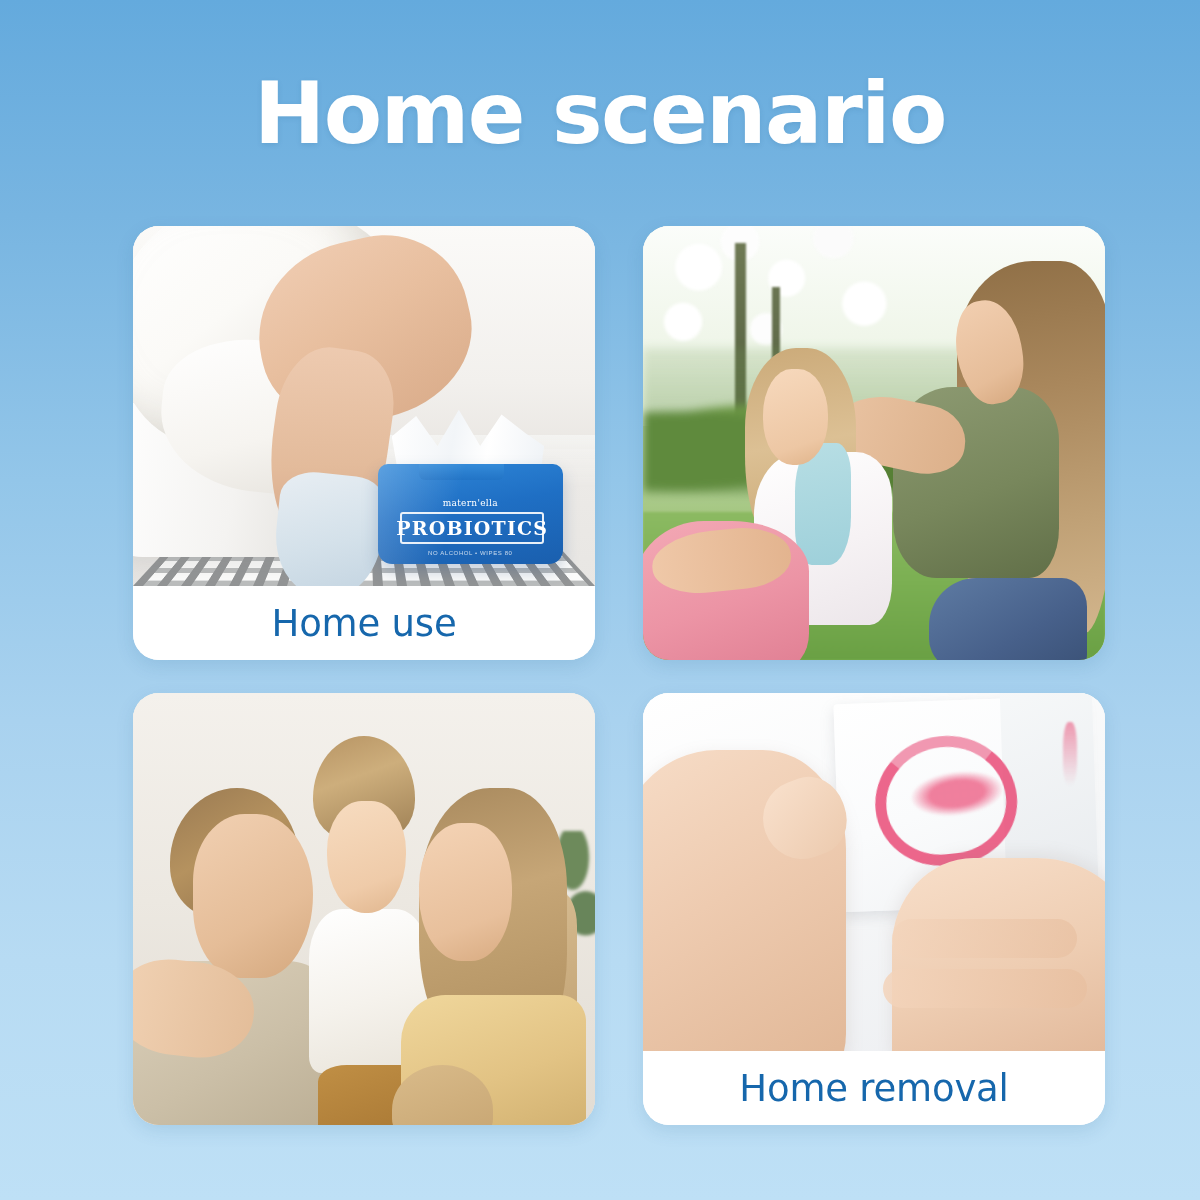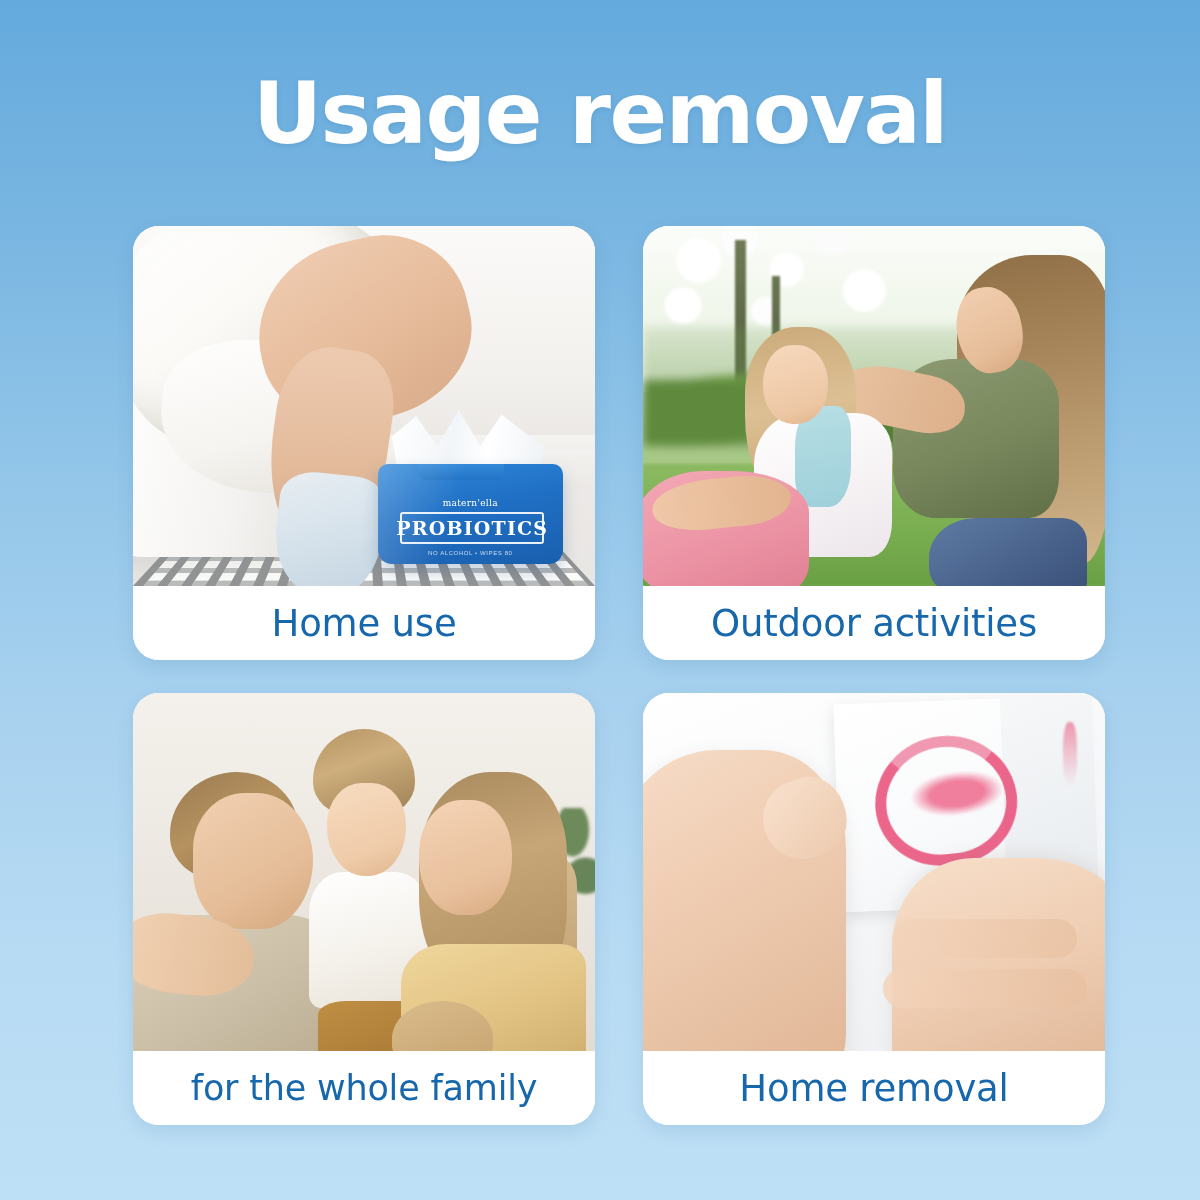--- a/index.html
+++ b/index.html
@@ -439,21 +439,21 @@
     background: linear-gradient(180deg, rgba(233,90,128,.6), rgba(233,90,128,0));
     filter: blur(1.2px);
     border-radius: 40%;
   }
 </style>
 </head>
 <body>
 
 <div class="page">
 
-  <div class="title">Usage removal</div>
+  <div class="title">Home scenario</div>
 
   <div class="grid">
 
     <div class="card">
       <div class="card-photo">
         <div class="p1">
           <div class="wall"></div>
           <div class="floor"></div>
           <div class="floor-fade"></div>
           <div class="toilet"></div>
@@ -489,21 +489,20 @@
           <div class="mom-face"></div>
           <div class="mom-arm"></div>
           <div class="girl-hair"></div>
           <div class="girl-shirt"></div>
           <div class="girl-scarf"></div>
           <div class="girl-face"></div>
           <div class="girl-legs"></div>
           <div class="girl-arm"></div>
         </div>
       </div>
-      <div class="card-caption">Outdoor activities</div>
     </div>
 
     <div class="card">
       <div class="card-photo">
         <div class="p3">
           <div class="bg"></div>
           <div class="plant"></div>
           <div class="chair"></div>
           <div class="dad-hair"></div>
           <div class="dad-shirt"></div>
@@ -512,21 +511,20 @@
           <div class="boy-shirt"></div>
           <div class="boy-pants"></div>
           <div class="boy-face"></div>
           <div class="mom-hair3"></div>
           <div class="mom-top3"></div>
           <div class="mom-face3"></div>
           <div class="arm"></div>
           <div class="baby"></div>
         </div>
       </div>
-      <div class="card-caption small">for the whole family</div>
     </div>
 
     <div class="card">
       <div class="card-photo">
         <div class="p4">
           <div class="surface"></div>
           <div class="wipe"></div>
           <div class="wipe-fold"></div>
           <div class="stain"></div>
           <div class="stain2"></div>

